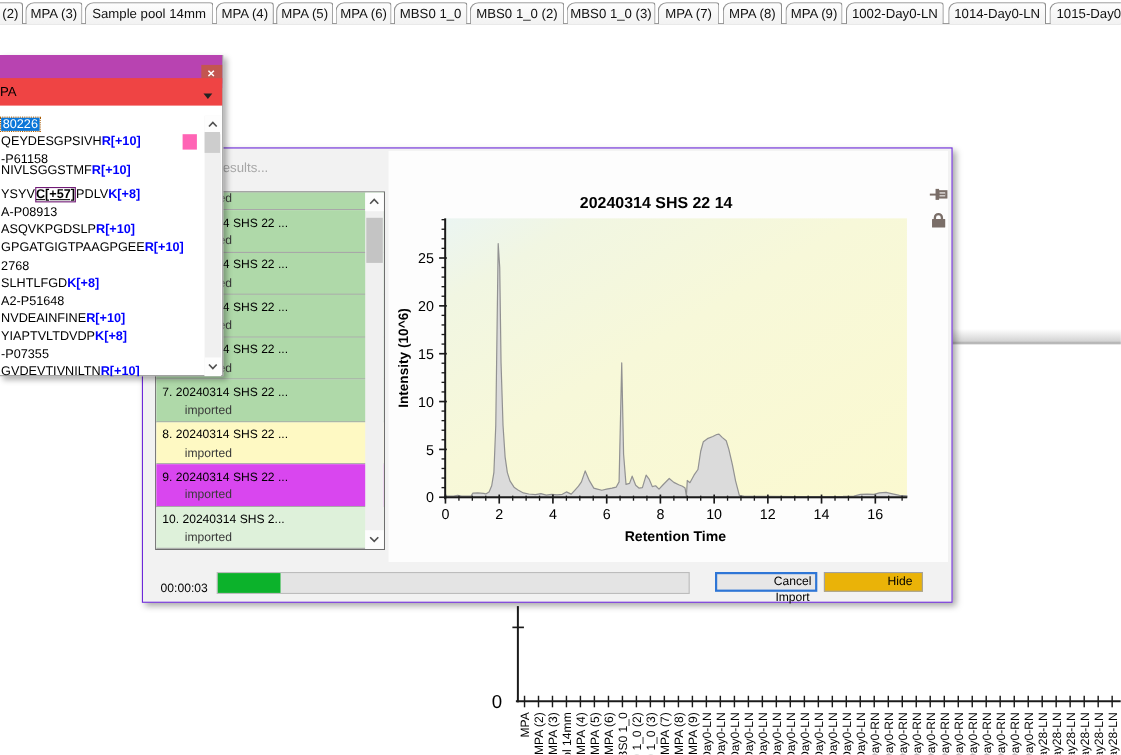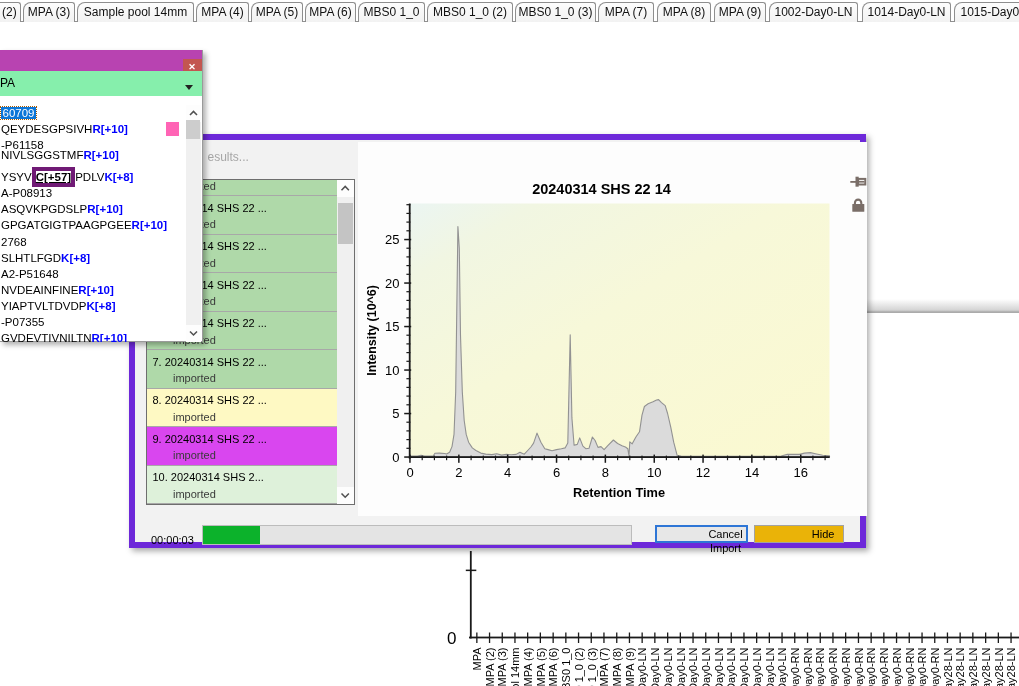--- a/index.html
+++ b/index.html
@@ -1,32 +1,32 @@
 <!DOCTYPE html>
 <html><head><meta charset="utf-8">
 <style>
 * { margin:0; padding:0; box-sizing:border-box; }
 html,body { width:1019px; height:686px; overflow:hidden; background:#fff;
   font-family:"Liberation Sans", sans-serif; position:relative; }
 .tab { position:absolute; top:2px; height:20px; background:linear-gradient(180deg,#fdfdfd,#f2f2f2);
   border:1px solid #8e8e8e; border-bottom:none; border-radius:8px 3px 0 0;
   font-size:12px; color:#111; text-align:center; line-height:19px; white-space:nowrap; overflow:hidden; }
 .dlg { position:absolute; left:128.5px; top:133.5px; width:737px; height:414.5px;
-  background:#f2f2f2; border:6px solid #6d28d9; box-shadow:3px 3px 6px rgba(0,0,0,0.35); z-index:10; }
+  background:#f2f2f2; border:1px solid #6d28d9; box-shadow:3px 3px 6px rgba(0,0,0,0.35); z-index:10; }
 .lbox { position:absolute; left:11px; top:39.5px; width:209px; height:326px;
   background:#fff; border:1px solid #6e6e6e; overflow:hidden; }
 .lrow { position:relative; width:100%; height:38.5px; border-bottom:1px solid #a8a8a8; font-size:11px; }
 .lm { position:absolute; left:6px; top:5.5px; color:#000; white-space:nowrap; }
 .li { position:absolute; left:26.5px; top:22px; color:#3a3a3a; }
 .sb { position:absolute; background:#f0f0f0; }
 .sbtn { position:absolute; left:0; width:100%; height:17px; background:#fdfdfd; }
 .mb { color:#0000fe; font-weight:bold;margin-top:32px; }
 .pli { position:absolute; left:1px; height:16.2px; line-height:16.2px; font-size:11.5px; color:#000; white-space:nowrap; }
 .selsp { background:#0b76d8; color:#fff; outline:1px dotted #a85a00; padding:0 1.5px; }
-.cys { border:4px solid #701a75; text-decoration:underline; color:#000; }
+.cys { border:1px solid #701a75; text-decoration:underline; color:#000; }
 .btn { position:absolute; background:#e1e1e1; font-size:11px; text-align:center; color:#000;padding-left:48px; }
 </style></head>
 <body>
 <div style="position:absolute;left:0;top:0;width:1019px;height:22px;border-bottom:1px solid #919191;background:#fff"></div>
 <div class="tab" style="left:-30px;width:51px">MPA (2)</div>
 <div class="tab" style="left:23px;width:52px">MPA (3)</div>
 <div class="tab" style="left:77px;width:117px">Sample pool 14mm</div>
 <div class="tab" style="left:196px;width:53px">MPA (4)</div>
 <div class="tab" style="left:251px;width:52px">MPA (5)</div>
 <div class="tab" style="left:305px;width:51px">MPA (6)</div>
@@ -296,27 +296,27 @@
     <div style="position:absolute;left:0;top:0;width:57px;height:18px;background:#0cb22b"></div>
   </div>
   <div class="btn" style="left:520.5px;top:385.5px;width:93px;height:18px;border:2px solid #2e76d6;line-height:14px;background:#e7e7e7">Cancel Import</div>
   <div class="btn" style="left:619.4px;top:385.5px;width:90.5px;height:18px;border:1px solid #a2a2a2;line-height:16px;background:#eab308">Hide</div>
 </div>
 <div style="position:absolute;left:0;top:50px;width:202.5px;height:291.5px;z-index:50;background:#fff;
      border-right:1px solid #9a9a9a;border-bottom:1px solid #9a9a9a;box-shadow:3px 3px 5px rgba(0,0,0,0.3)">
   <div style="position:absolute;left:0;top:0;width:100%;height:29.5px;background:#b843b1"></div>
   <div style="position:absolute;left:182.5px;top:9px;width:19px;height:17px;background:#c35650;color:#fff;
        font-size:9px;font-weight:bold;text-align:center;line-height:17px">✕</div>
-  <div style="position:absolute;left:0;top:21px;width:100%;height:25px;background:#86efac">
+  <div style="position:absolute;left:0;top:21px;width:100%;height:25px;background:#ef4444">
     <div style="position:absolute;left:0;top:5px;font-size:12px;color:#000">PA</div>
     <div style="position:absolute;left:185px;top:14px;width:0;height:0;border:4px solid transparent;border-top:5px solid #222"></div>
   </div>
   <div style="position:absolute;left:0;top:54.5px;width:100%;height:237px;overflow:hidden">
     <div style="position:relative;left:0;top:-104.5px">
-    <div class="pli" style="top:104.5px"><span class="selsp">60709</span></div>
+    <div class="pli" style="top:104.5px"><span class="selsp">80226</span></div>
 <div class="pli" style="top:120.6px">QEYDESGPSIVH<b class="mb">R[+10]</b></div>
 <div class="pli" style="top:136.8px">-P61158</div>
 <div class="pli" style="top:147px">NIVLSGGSTMF<b class="mb">R[+10]</b></div>
 <div class="pli" style="top:169.0px">YSYV<b class="cys">C[+57]</b>PDLV<b class="mb">K[+8]</b></div>
 <div class="pli" style="top:185.1px">A-P08913</div>
 <div class="pli" style="top:201.3px">ASQVKPGDSLP<b class="mb">R[+10]</b></div>
 <div class="pli" style="top:217.4px">GPGATGIGTPAAGPGEE<b class="mb">R[+10]</b></div>
 <div class="pli" style="top:233.5px">2768</div>
 <div class="pli" style="top:249.7px">SLHTLFGD<b class="mb">K[+8]</b></div>
 <div class="pli" style="top:265.8px">A2-P51648</div>

